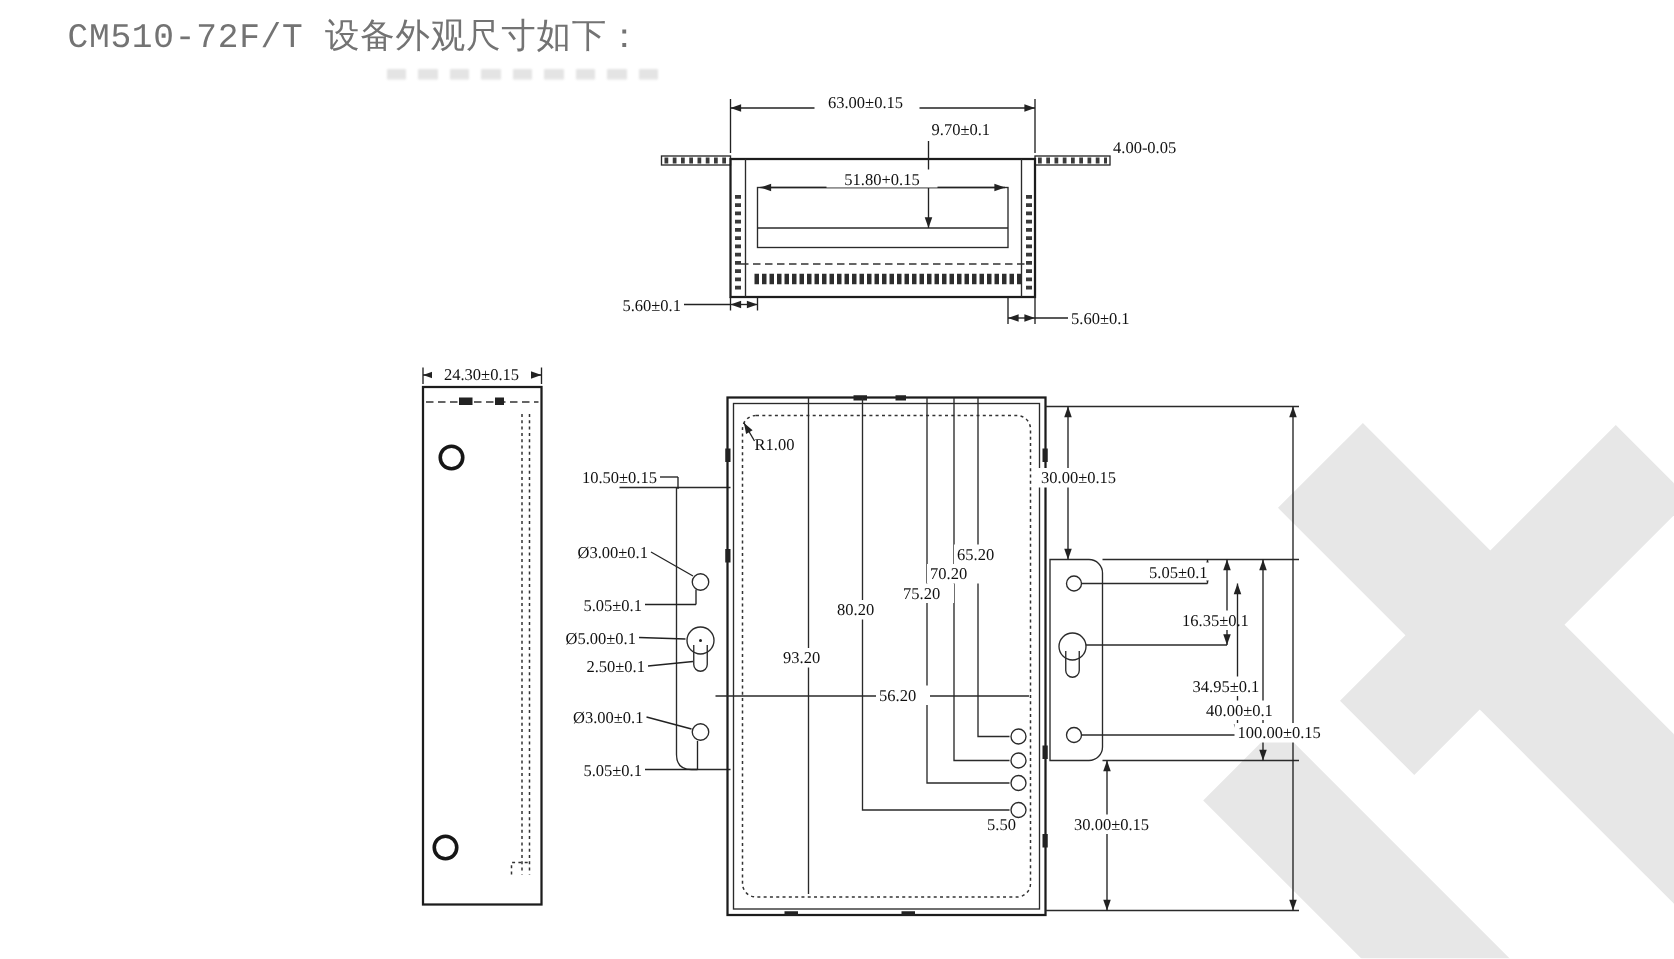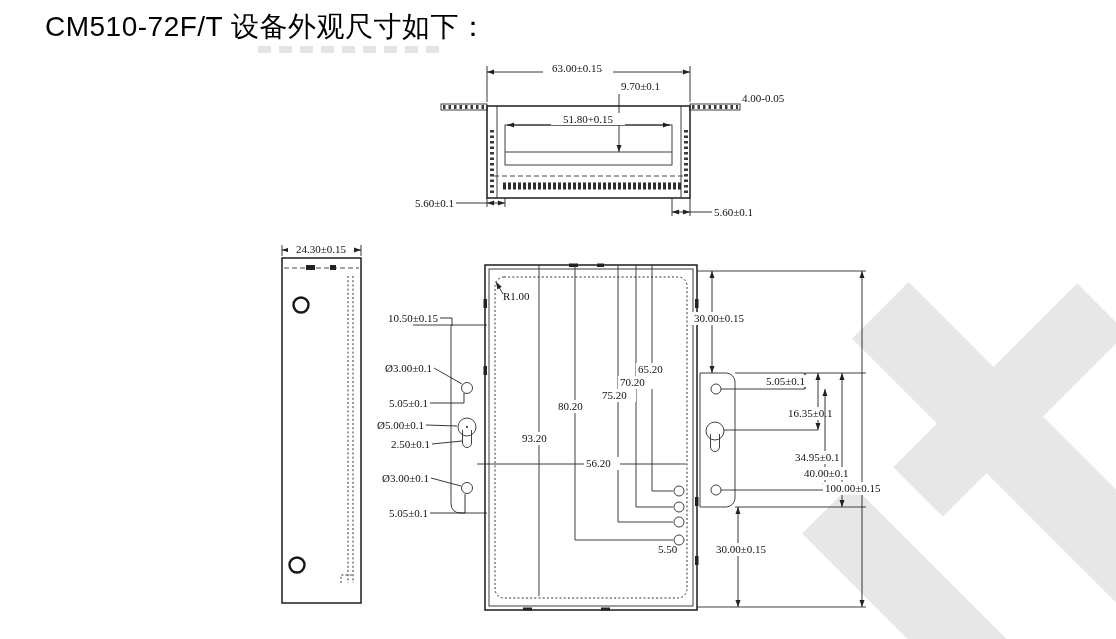--- a/index.html
+++ b/index.html
@@ -1,22 +1,22 @@
 <!DOCTYPE html>
 <html><head>
 <meta charset="utf-8">
 <style>
   html,body{margin:0;padding:0;}
   body{
     width:1116px;height:639px;position:relative;background:#ffffff;overflow:hidden;
     font-family:"Liberation Serif","DejaVu Serif",serif;
   }
   .title{
-    position:absolute;left:45px;top:8px;font-size:28px;color:#000000;letter-spacing:.5px;
-    font-family:Liberation Sans, sans-serif;
+    position:absolute;left:45px;top:8px;font-size:23px;color:#737373;letter-spacing:.5px;
+    font-family:Liberation Mono, monospace;
   }
   .artifact{
     position:absolute;left:258px;top:46px;width:186px;height:7px;opacity:.45;
     background:repeating-linear-gradient(90deg,#c4c4c4 0 13px,transparent 13px 21px);
     filter:blur(.7px);
   }
   svg{position:absolute;left:0;top:0;}
   .ol{stroke:#1c1c1c;stroke-width:1.5;fill:none;}
   .tl{stroke:#2a2a2a;stroke-width:.9;fill:none;}
   .dl{stroke:#222;stroke-width:.9;fill:none;}

